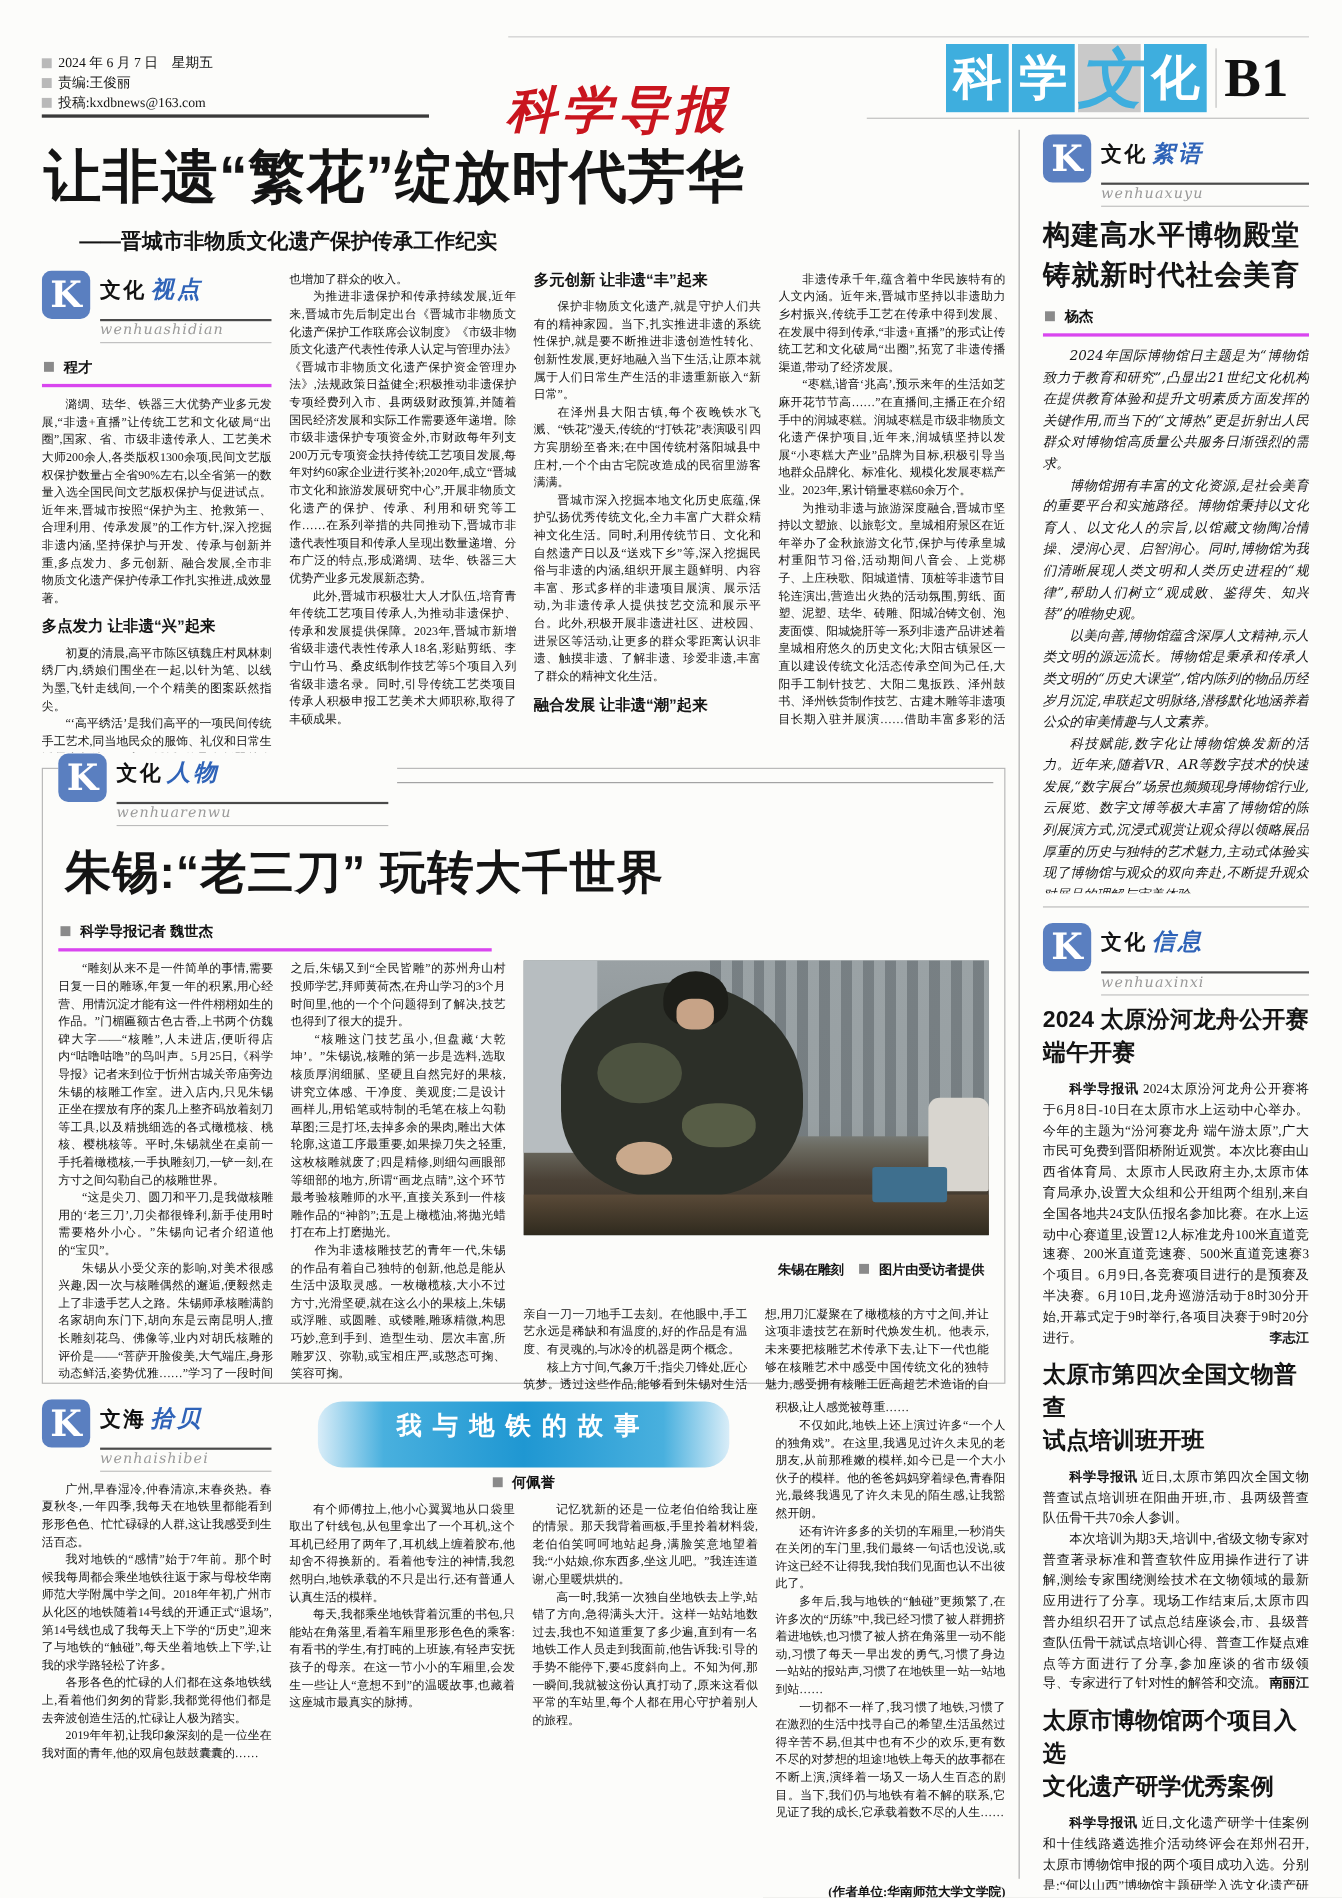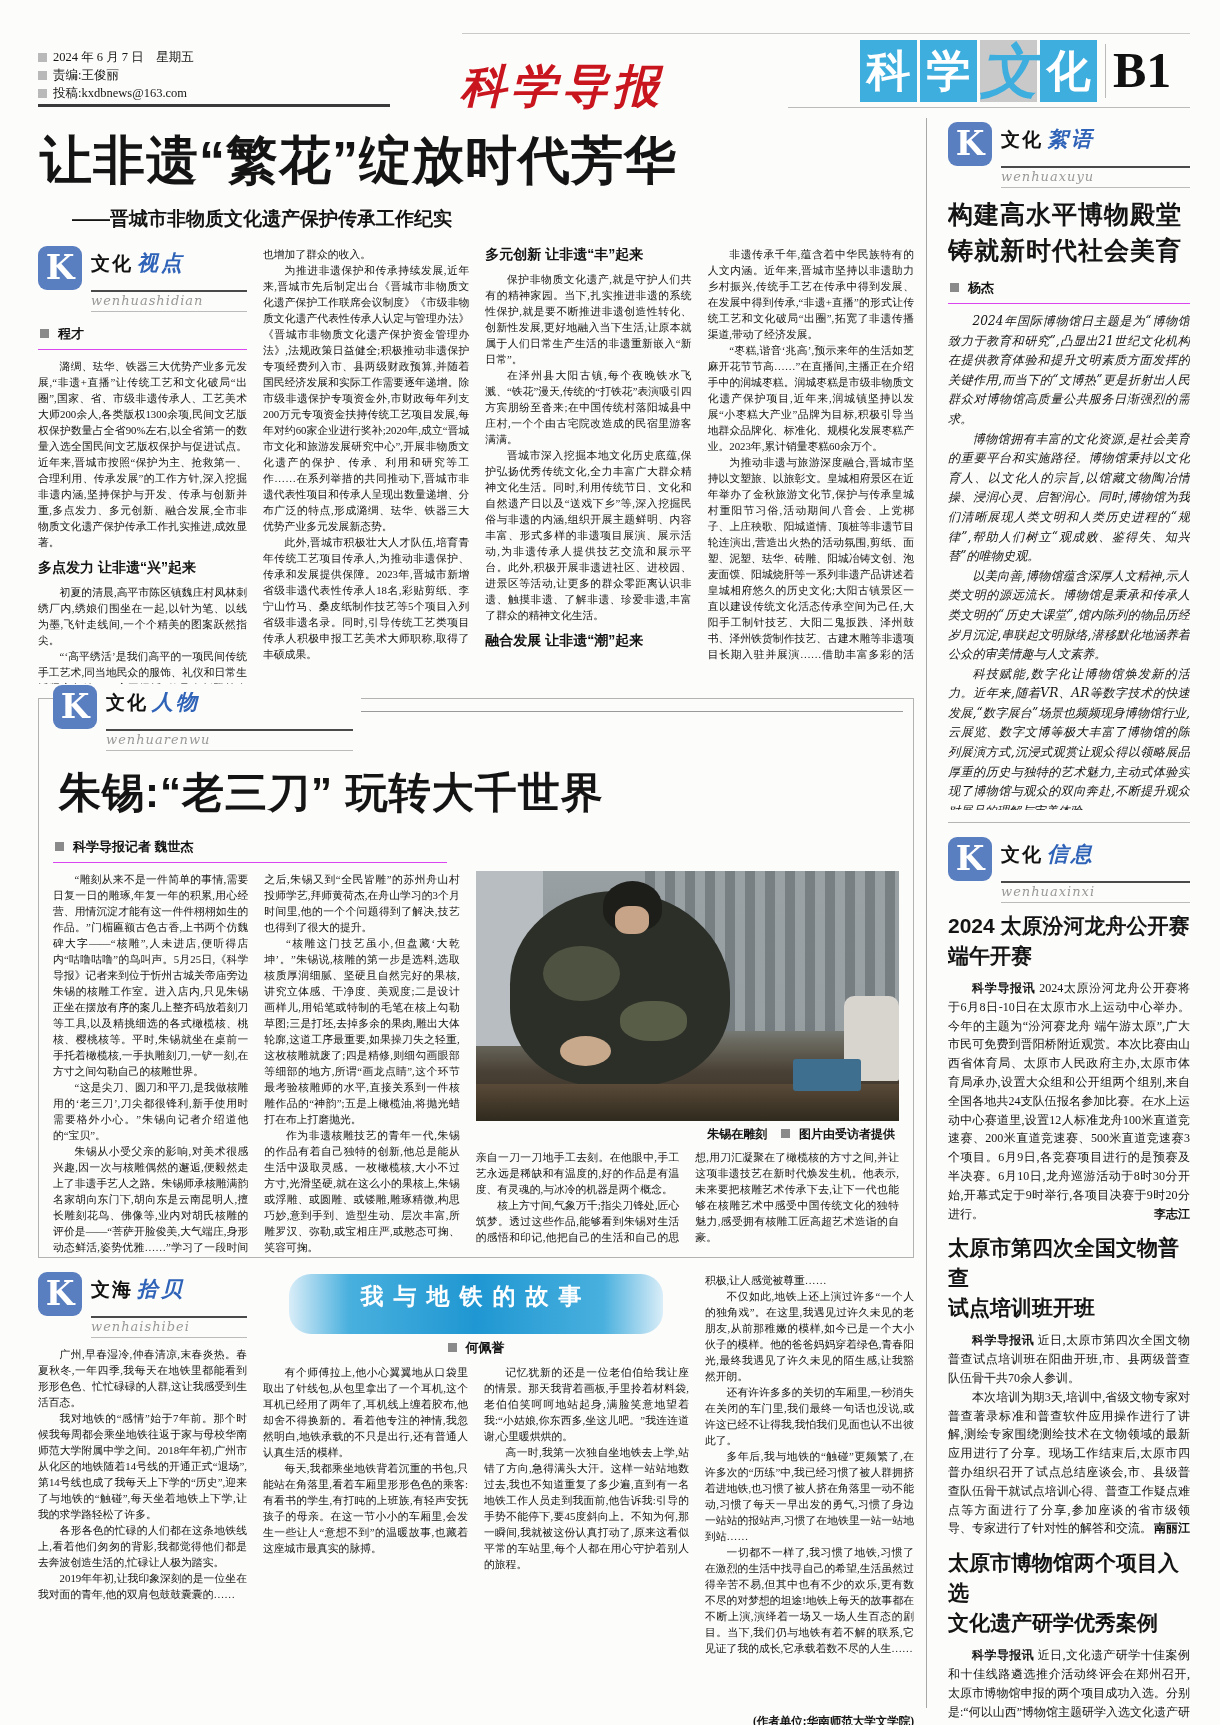--- a/index.html
+++ b/index.html
@@ -5,21 +5,21 @@
   html,body{margin:0;padding:0;background:#e8e8e4;}
   .page{position:relative;width:1220px;height:1725px;margin:0 auto;background:#fcfcfa;
         color:#141414;font-family:"Liberation Serif",serif;overflow:hidden;}
 
   
   .h-topline{position:absolute;left:462px;top:33px;width:728px;border-top:1px solid #c9c9c9;}
   .h-info{position:absolute;left:38px;top:48px;width:380px;font-size:12.5px;line-height:18px;}
   .h-info .row{white-space:nowrap;}
   .sqg{display:inline-block;width:9px;height:9px;background:#b9b9b9;margin-right:6px;vertical-align:-1px;}
   .h-info-rule{position:absolute;left:38px;top:104px;width:352px;border-top:3px solid #3a3a3a;}
-  .h-masthead{position:absolute;left:460px;top:56px;font-family:"DejaVu Serif",serif;
+  .h-masthead{position:absolute;left:460px;top:69px;font-family:"DejaVu Serif",serif;
               font-weight:bold;font-style:italic;font-size:46px;color:#c9151e;letter-spacing:5px;}
   .h-boxes{position:absolute;left:860px;top:40px;display:flex;align-items:flex-start;}
   .h-box{width:57px;height:62px;margin-right:3px;background:#3eaede;color:#fff;text-align:center;
          font-family:"Liberation Sans",sans-serif;font-weight:bold;font-size:44px;line-height:62px;}
   .h-box.gray{background:#c9c9c9;color:#3eaede;font-family:"DejaVu Serif",serif;
               font-style:italic;font-size:58px;}
   .h-b1-sep{width:1px;height:54px;background:#bbb;margin:4px 7px 0 5px;}
   .h-b1{font-family:"Liberation Serif",serif;font-weight:bold;font-size:50px;line-height:60px;color:#111;}
   .h-rule{position:absolute;left:788px;top:107px;width:402px;border-top:1px solid #bbb;}
 
@@ -38,21 +38,21 @@
         font-family:"DejaVu Serif",serif;font-weight:bold;font-size:33px;line-height:44px;margin-right:9px;flex:none;}
   .kmain{flex:1;padding-top:3px;}
   .ktitle{display:flex;align-items:baseline;border-bottom:2px solid #4a4a4a;padding-bottom:13px;}
   .kcn{font-family:"Liberation Sans",sans-serif;font-weight:600;font-size:19px;color:#111;letter-spacing:2px;}
   .kscript{color:#2f63b8;font-style:italic;font-weight:bold;font-family:"DejaVu Serif",serif;
            font-size:21px;margin-left:4px;letter-spacing:3px;}
   .kpy{font-family:"DejaVu Serif",serif;font-style:italic;font-size:13px;color:#999;
        letter-spacing:1px;border-bottom:1px solid #bbb;padding:1px 0 3px;}
 
   .byline-row{font-family:"Liberation Sans",sans-serif;font-weight:bold;font-size:13px;
-              padding:5px 2px 6px;border-bottom:1px solid #d946ef;margin-bottom:8px;}
+              padding:5px 2px 6px;border-bottom:3px solid #d946ef;margin-bottom:8px;}
   .sq{display:inline-block;width:9px;height:9px;background:#8a8a8a;margin-right:9px;}
 
   
   .main{position:absolute;left:38px;top:120px;width:876px;}
   .lead-headline{font-family:"Liberation Sans",sans-serif;font-weight:900;font-size:52px;
                  letter-spacing:1px;margin:6px 0 0 2px;white-space:nowrap;}
   .lead-subhead{font-family:"Liberation Sans",sans-serif;font-weight:bold;font-size:19px;margin:10px 0 0 34px;}
   .lead-body{display:flex;gap:16px;margin-top:14px;height:438px;overflow:hidden;}
   .lead-col1{width:209px;flex:none;overflow:hidden;}
   .lead-flow{flex:1;column-count:3;column-gap:16px;height:438px;overflow:hidden;}
@@ -60,21 +60,21 @@
   
   .renwu-box{position:relative;margin-top:14px;border:1px solid #b3b3b3;height:560px;
              padding:0 14px 8px;box-sizing:border-box;background:#fcfcfa;}
   .renwu-kicker{position:relative;top:-14px;width:300px;background:#fcfcfa;padding-right:8px;}
   .renwu-rule{position:absolute;left:320px;right:10px;top:12px;border-top:1px solid #999;}
   .renwu-headline{font-family:"Liberation Sans",sans-serif;font-weight:900;font-size:42px;
                   letter-spacing:1px;margin:-8px 0 12px 6px;white-space:nowrap;}
   .renwu-byline{width:390px;}
   .renwu-content{display:flex;gap:16px;height:394px;overflow:hidden;}
   .renwu-left{width:49%;column-count:2;column-gap:16px;overflow:hidden;}
-  .renwu-right{width:51%;display:flex;flex-direction:column;}
+  .renwu-right{width:51%;display:flex;flex-direction:column;gap:18px;}
   .photo{height:250px;position:relative;background:#8e9598;overflow:hidden;flex:none;}
   .ph-wall{position:absolute;inset:0;background:linear-gradient(180deg,#9aa1a4 0%,#868e91 58%,#6b6a60 68%,#4a4136 80%,#332c23 100%);}
   .ph-radiator{position:absolute;right:0;top:0;width:60%;height:64%;
                background:repeating-linear-gradient(90deg,#747c80 0 10px,#9aa2a5 10px 20px);opacity:.9;}
   .ph-door{position:absolute;left:0;top:0;width:16%;height:70%;background:#b7bdc0;}
   .ph-figure{position:absolute;left:8%;top:8%;width:52%;height:78%;background:#2c2f28;
              border-radius:48% 52% 42% 40%;}
   .ph-camo1{position:absolute;left:16%;top:30%;width:18%;height:22%;background:#4d5340;border-radius:50%;}
   .ph-camo2{position:absolute;left:34%;top:52%;width:16%;height:16%;background:#575d46;border-radius:45%;}
   .ph-head{position:absolute;left:30%;top:4%;width:14%;height:20%;background:#1d1e19;border-radius:50% 50% 40% 40%;}

